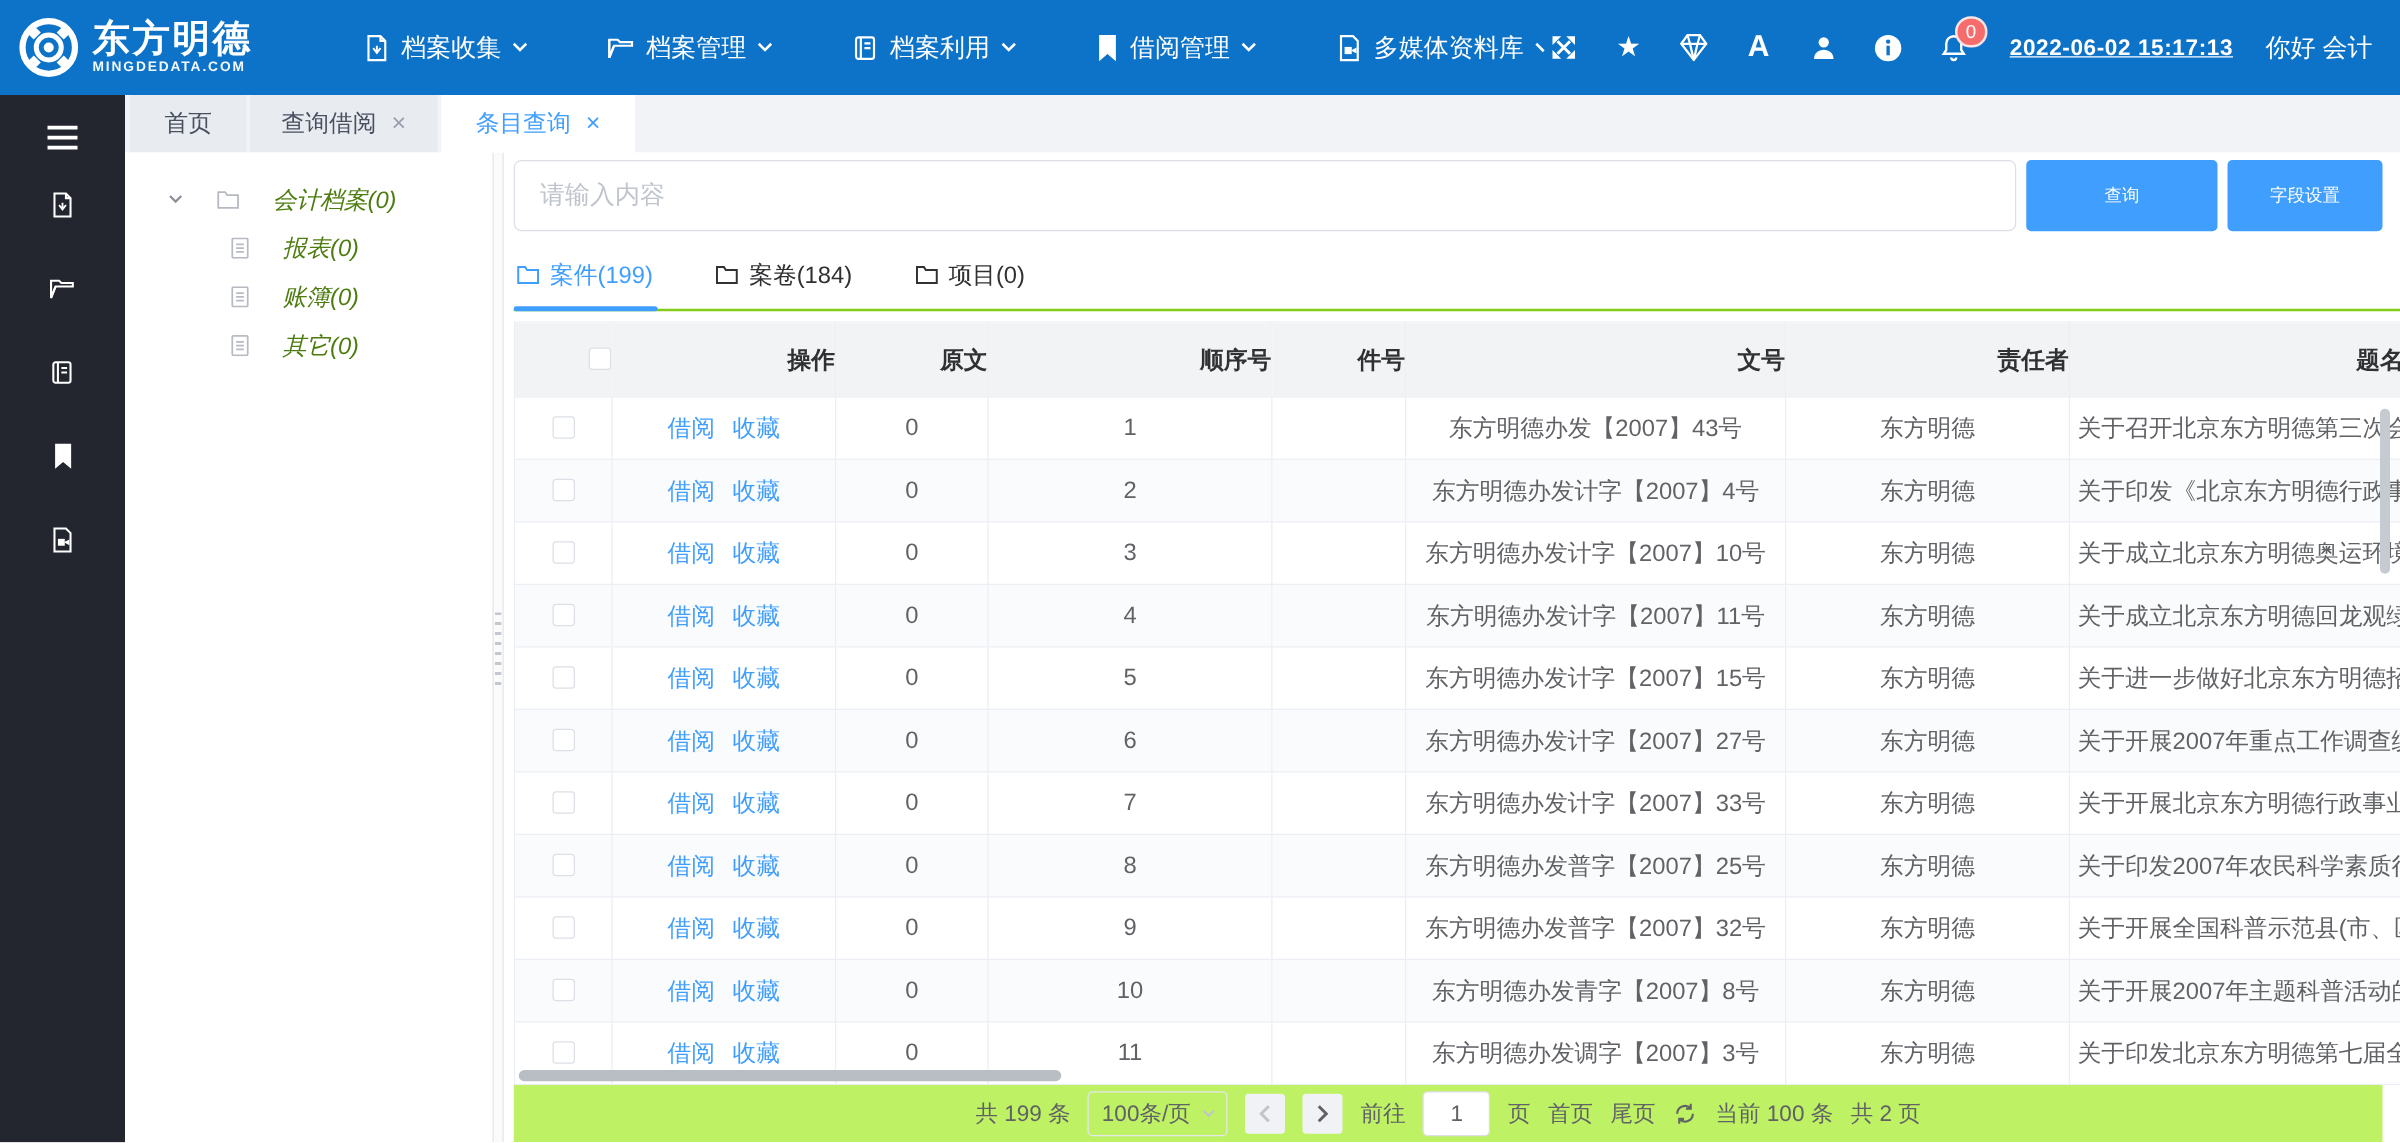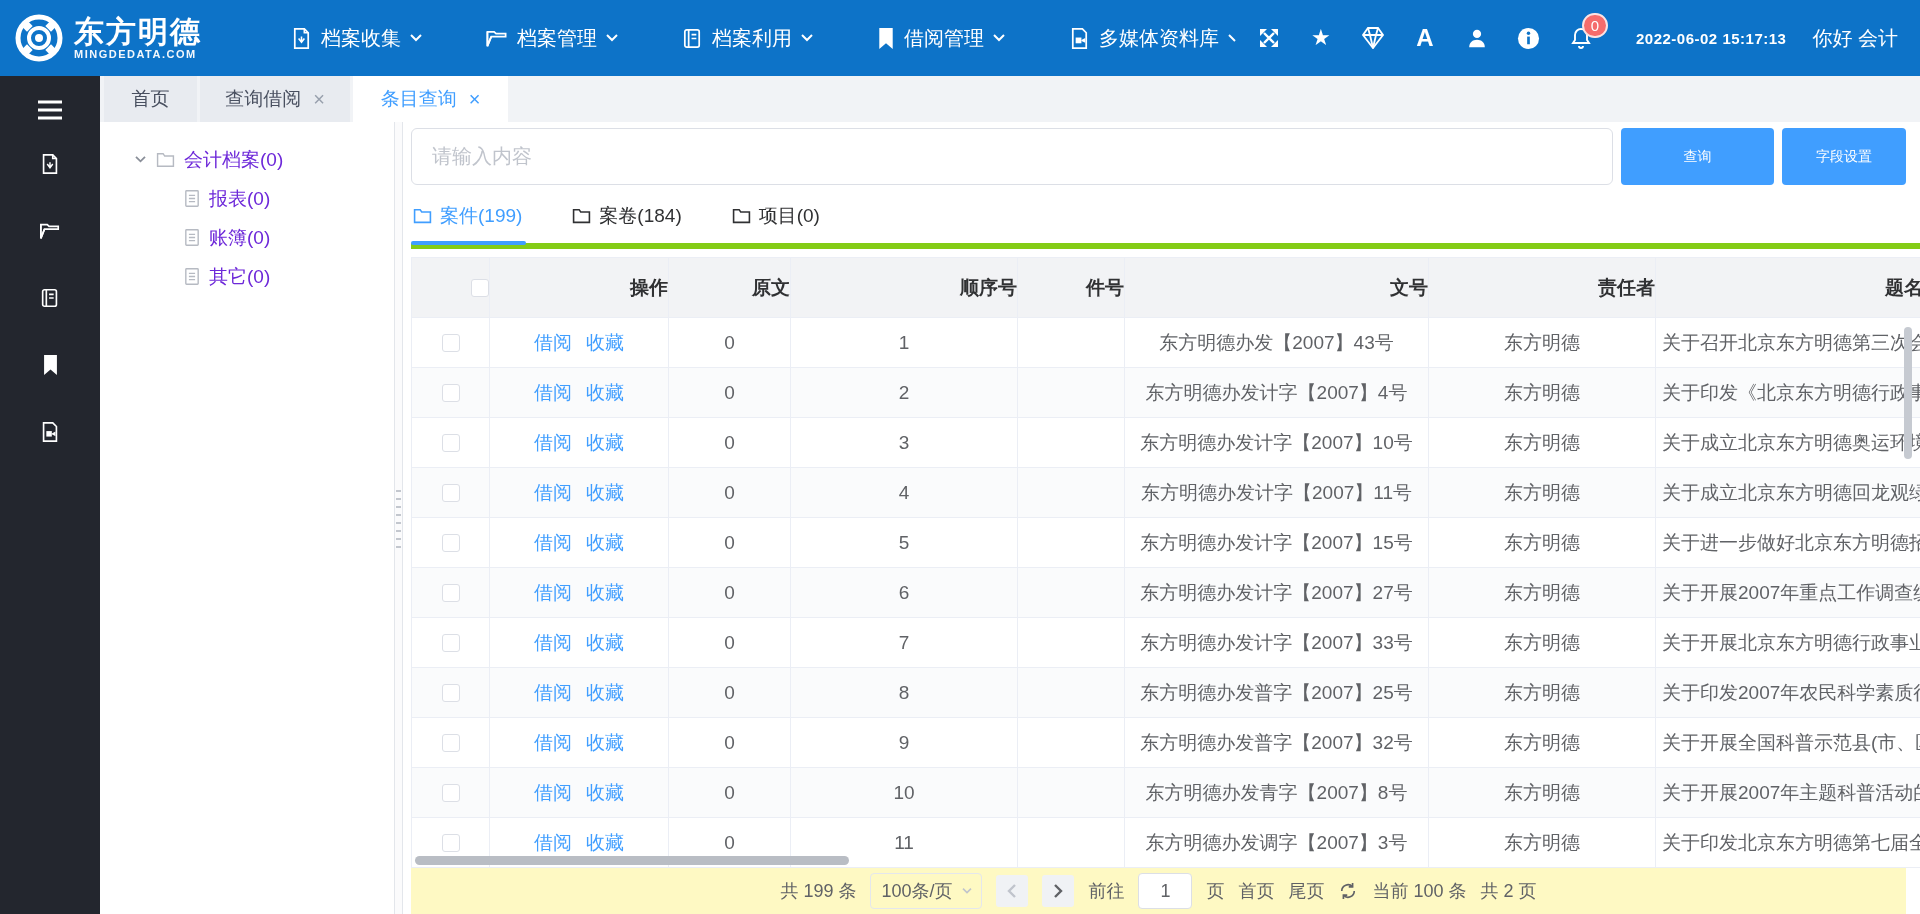--- a/index.html
+++ b/index.html
@@ -21,21 +21,21 @@
   .logo-sub{font-size:11px;font-weight:700;letter-spacing:1.5px;opacity:.95;}
   .topnav{display:flex;align-items:flex-start;gap:62px;margin-left:28px;flex:0 0 auto;}
   .nav-item{display:flex;align-items:center;gap:8px;font-size:20px;cursor:pointer;white-space:nowrap;}
   .nav-item svg{flex:0 0 auto;}
   .chev{display:inline-block;}
   .top-right{margin-left:auto;display:flex;align-items:center;gap:26px;}
   .tool-icon{display:flex;align-items:center;justify-content:center;width:26px;height:26px;cursor:pointer;position:relative;font-size:22px;line-height:1;}
   .font-a{font-size:24px;font-weight:700;}
   .bell-wrap{position:relative;}
   .badge{position:absolute;top:-12px;left:14px;min-width:26px;height:25px;padding:0 6px;background:var(--badge-red);border:2px solid #fbe3e3;border-radius:14px;color:#fff;font-size:15px;display:flex;align-items:center;justify-content:center;}
-  .clock{font-size:15px;font-weight:700;letter-spacing:.5px;margin-left:16px;white-space:nowrap;}
+  .clock{font-size:18px;font-weight:700;letter-spacing:.5px;margin-left:6px;white-space:nowrap;text-decoration:underline;}
   .greeting{font-size:20px;white-space:nowrap;}
 
   
   .body-row{flex:1;display:flex;overflow:hidden;}
   .sidebar{width:100px;background:var(--sidebar-dark);display:flex;flex-direction:column;align-items:center;padding-top:14px;flex:0 0 auto;}
   .side-item{width:100%;height:40px;display:flex;align-items:center;justify-content:center;color:#fff;cursor:pointer;margin-bottom:27px;}
   .side-item.first{margin-bottom:14px;}
   .main-col{flex:1;display:flex;flex-direction:column;overflow:hidden;}
 
   
@@ -44,38 +44,38 @@
   .wintab.home{width:93px;}
   .wintab.mid{width:150px;}
   .wintab.active{width:155px;background:#fff;color:var(--accent);}
   .wintab .close{font-size:20px;color:#98a0ad;line-height:1;cursor:pointer;}
   .wintab.active .close{color:var(--accent);}
 
   .content-row{flex:1;display:flex;overflow:hidden;background:#fff;}
 
   
   .tree-panel{width:294px;flex:0 0 auto;padding-top:18px;overflow:hidden;}
-  .tree-row{height:39px;display:flex;align-items:center;gap:9px;font-size:19px;color:#6d28d9;cursor:pointer;white-space:nowrap;}
+  .tree-row{height:39px;display:flex;align-items:center;gap:26px;font-size:19px;color:#4d7c0f;cursor:pointer;white-space:nowrap;font-style:italic;}
   .tree-root{padding-left:34px;}
   .tree-child{padding-left:84px;}
   .tree-row svg{flex:0 0 auto;}
   .gutter{width:9px;flex:0 0 auto;background:#fbfbfc;border-left:1px solid #e3e6eb;border-right:1px solid #e3e6eb;position:relative;cursor:col-resize;}
   .grip{position:absolute;left:1px;top:368px;width:5px;height:58px;
         background:repeating-linear-gradient(to bottom,#c3c7ce 0 2px,transparent 2px 8px);}
 
   
   .main-panel{flex:1;display:flex;flex-direction:column;padding:6px 14px 0 8px;overflow:hidden;}
   .search-row{display:flex;align-items:stretch;gap:8px;height:57px;flex:0 0 auto;}
   .search-input{flex:1;border:1px solid #dcdfe6;border-radius:6px;font-size:20px;padding:0 20px;color:#303133;outline:none;}
   .search-input::placeholder{color:#c0c4cc;}
   .btn{border:none;border-radius:4px;background:var(--accent);color:#fff;font-size:14px;cursor:pointer;font-family:inherit;}
   .btn.query{width:153px;}
   .btn.fields{width:124px;}
 
-  .result-tabs{display:flex;align-items:flex-end;margin-top:16px;height:48px;border-bottom:6px solid #84cc16;margin-right:-14px;flex:0 0 auto;}
+  .result-tabs{display:flex;align-items:flex-end;margin-top:16px;height:48px;border-bottom:2px solid #84cc16;margin-right:-14px;flex:0 0 auto;}
   .rtab{display:flex;align-items:center;gap:8px;font-size:19px;color:#303133;padding:0 4px 14px 2px;margin-right:44px;cursor:pointer;position:relative;white-space:nowrap;}
   .rtab.active{color:var(--accent);}
   .rtab.active::after{content:"";position:absolute;left:0;right:0;bottom:-2px;height:4px;border-radius:2px;background:var(--accent);}
   .rtab svg{flex:0 0 auto;}
 
   
   .table-wrap{flex:1;overflow:hidden;position:relative;margin-top:8px;margin-right:-14px;}
   table{border-collapse:collapse;table-layout:fixed;width:1735px;}
   th,td{border:1px solid #ebeef5;overflow:hidden;white-space:nowrap;}
   th{height:60px;background:#f2f3f5;font-size:19px;font-weight:700;color:#303133;text-align:right;}
@@ -83,21 +83,21 @@
   tr.stripe td{background:#fafbfc;}
   td.title-cell,th.title-cell{text-align:left;padding-left:6px;}
   th.title-cell{text-align:center;}
   .cb{width:18px;height:18px;border:1px solid #dcdfe6;border-radius:3px;background:#fff;display:inline-block;vertical-align:middle;cursor:pointer;}
   .link{color:var(--accent);cursor:pointer;}
   .link + .link{margin-left:14px;}
   .vscroll{position:absolute;right:8px;top:70px;width:8px;height:132px;border-radius:4px;background:#c6cad1;cursor:pointer;}
   .hscroll{position:absolute;left:4px;bottom:3px;width:434px;height:9px;border-radius:5px;background:#b9bdc4;cursor:pointer;}
 
   
-  .pagination{height:46px;flex:0 0 auto;display:flex;align-items:center;justify-content:center;gap:14px;font-size:18px;color:#606266;background:#fef9c3;}
+  .pagination{height:46px;flex:0 0 auto;display:flex;align-items:center;justify-content:center;gap:14px;font-size:18px;color:#606266;background:#bef264;}
   .pg-sizes{display:flex;align-items:center;justify-content:space-between;width:112px;height:36px;border:1px solid #e4e7ed;border-radius:4px;padding:0 8px 0 10px;cursor:pointer;color:#606266;}
   .pg-arrow{width:32px;height:32px;border-radius:3px;background:#f0f2f5;display:flex;align-items:center;justify-content:center;cursor:pointer;}
   .pg-input{width:54px;height:36px;border:1px solid #dcdfe6;border-radius:4px;text-align:center;font-size:18px;color:#606266;outline:none;font-family:inherit;}
   .pg-text{white-space:nowrap;}
   .pg-link{cursor:pointer;white-space:nowrap;}
   .pg-refresh{display:flex;align-items:center;cursor:pointer;}
 </style>
 </head>
 <body>
 

